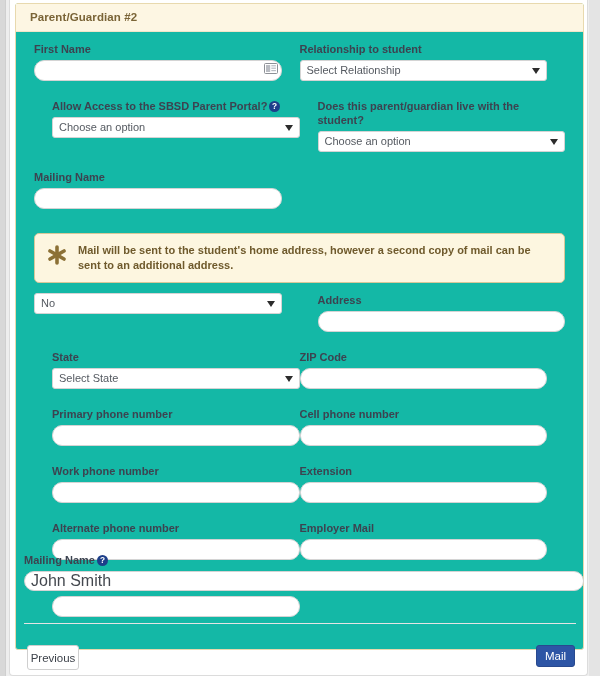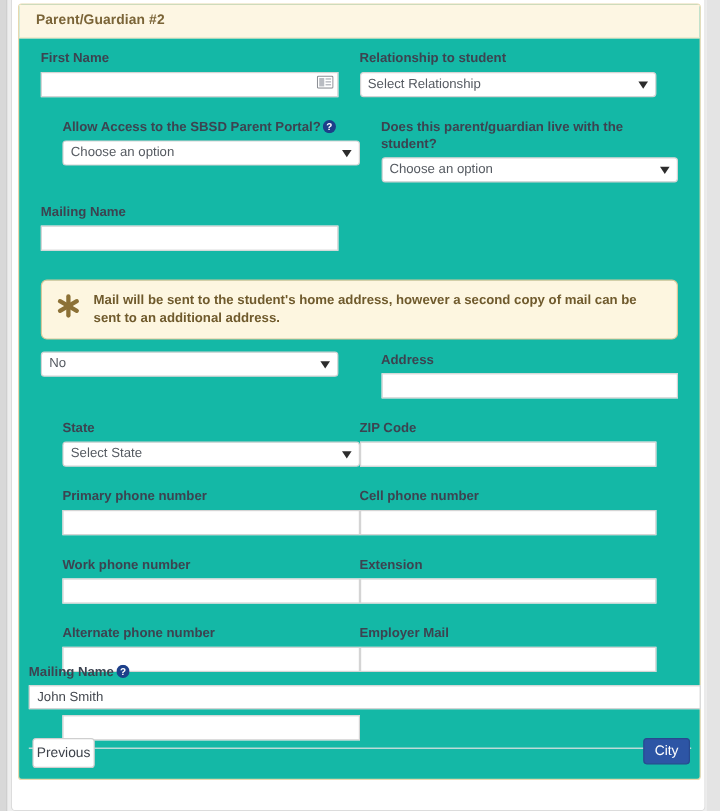--- a/index.html
+++ b/index.html
@@ -92,24 +92,24 @@
   }
 
   .tb {
     position: relative;
     height: 21px;
   }
   input.tx {
     width: 100%;
     height: 21px;
     border: 1px solid #d4d4d4;
-    border-radius: 0;
+    border-radius: 10px;
     background: #fff;
     font-family: "Liberation Sans", sans-serif;
-    font-size: 11px;
+    font-size: 16px;
     color: #44484f;
     padding: 1px 6px;
     outline: none;
   }
   input.tx::placeholder { color: #9aa0a6; }
   .autofill-ico {
     position: absolute;
     right: 4px; top: 3px;
     width: 14px; height: 11px;
     pointer-events: none;
@@ -175,21 +175,21 @@
     left: 14px;
     top: 623px;
     width: 552px;
     height: 1px;
     background: #e4e4e4;
   }
 
   .footer {
     position: absolute;
     left: 14px;
-    top: 614px;
+    top: 644px;
     width: 552px;
     height: 30px;
   }
   button.btn {
     font-family: "Liberation Sans", sans-serif;
     font-size: 11.5px;
     border-radius: 3px;
     cursor: pointer;
     padding: 0;
   }
@@ -381,17 +381,17 @@
           </svg></label>
       <div class="tb">
         <input class="tx" type="text" value="John Smith" style="">
       </div>
     </div>
 
     <div class="divider"></div>
 
     <div class="footer">
       <button class="btn prev">Previous</button>
-      <button class="btn next">City</button>
+      <button class="btn next">Mail</button>
     </div>
 
   </div>
 </div>
 
 </body></html>

